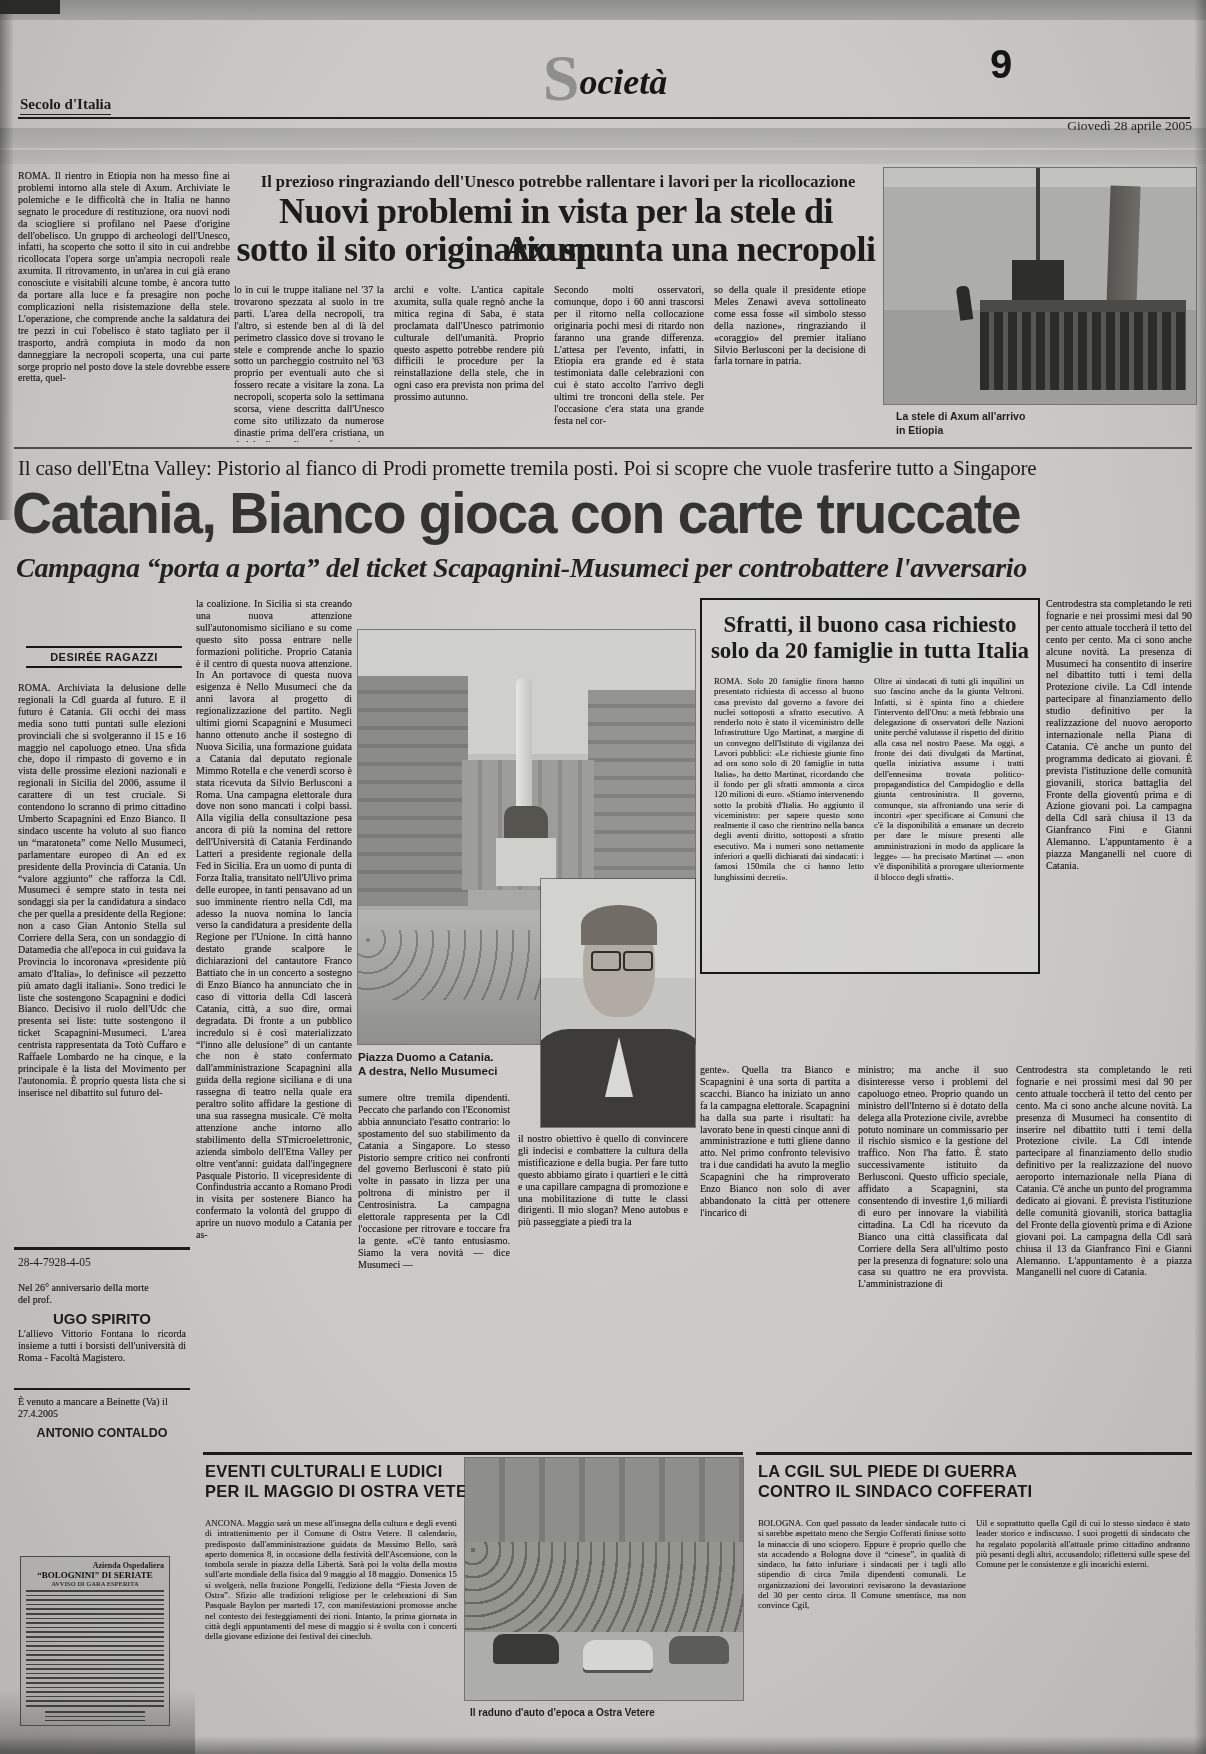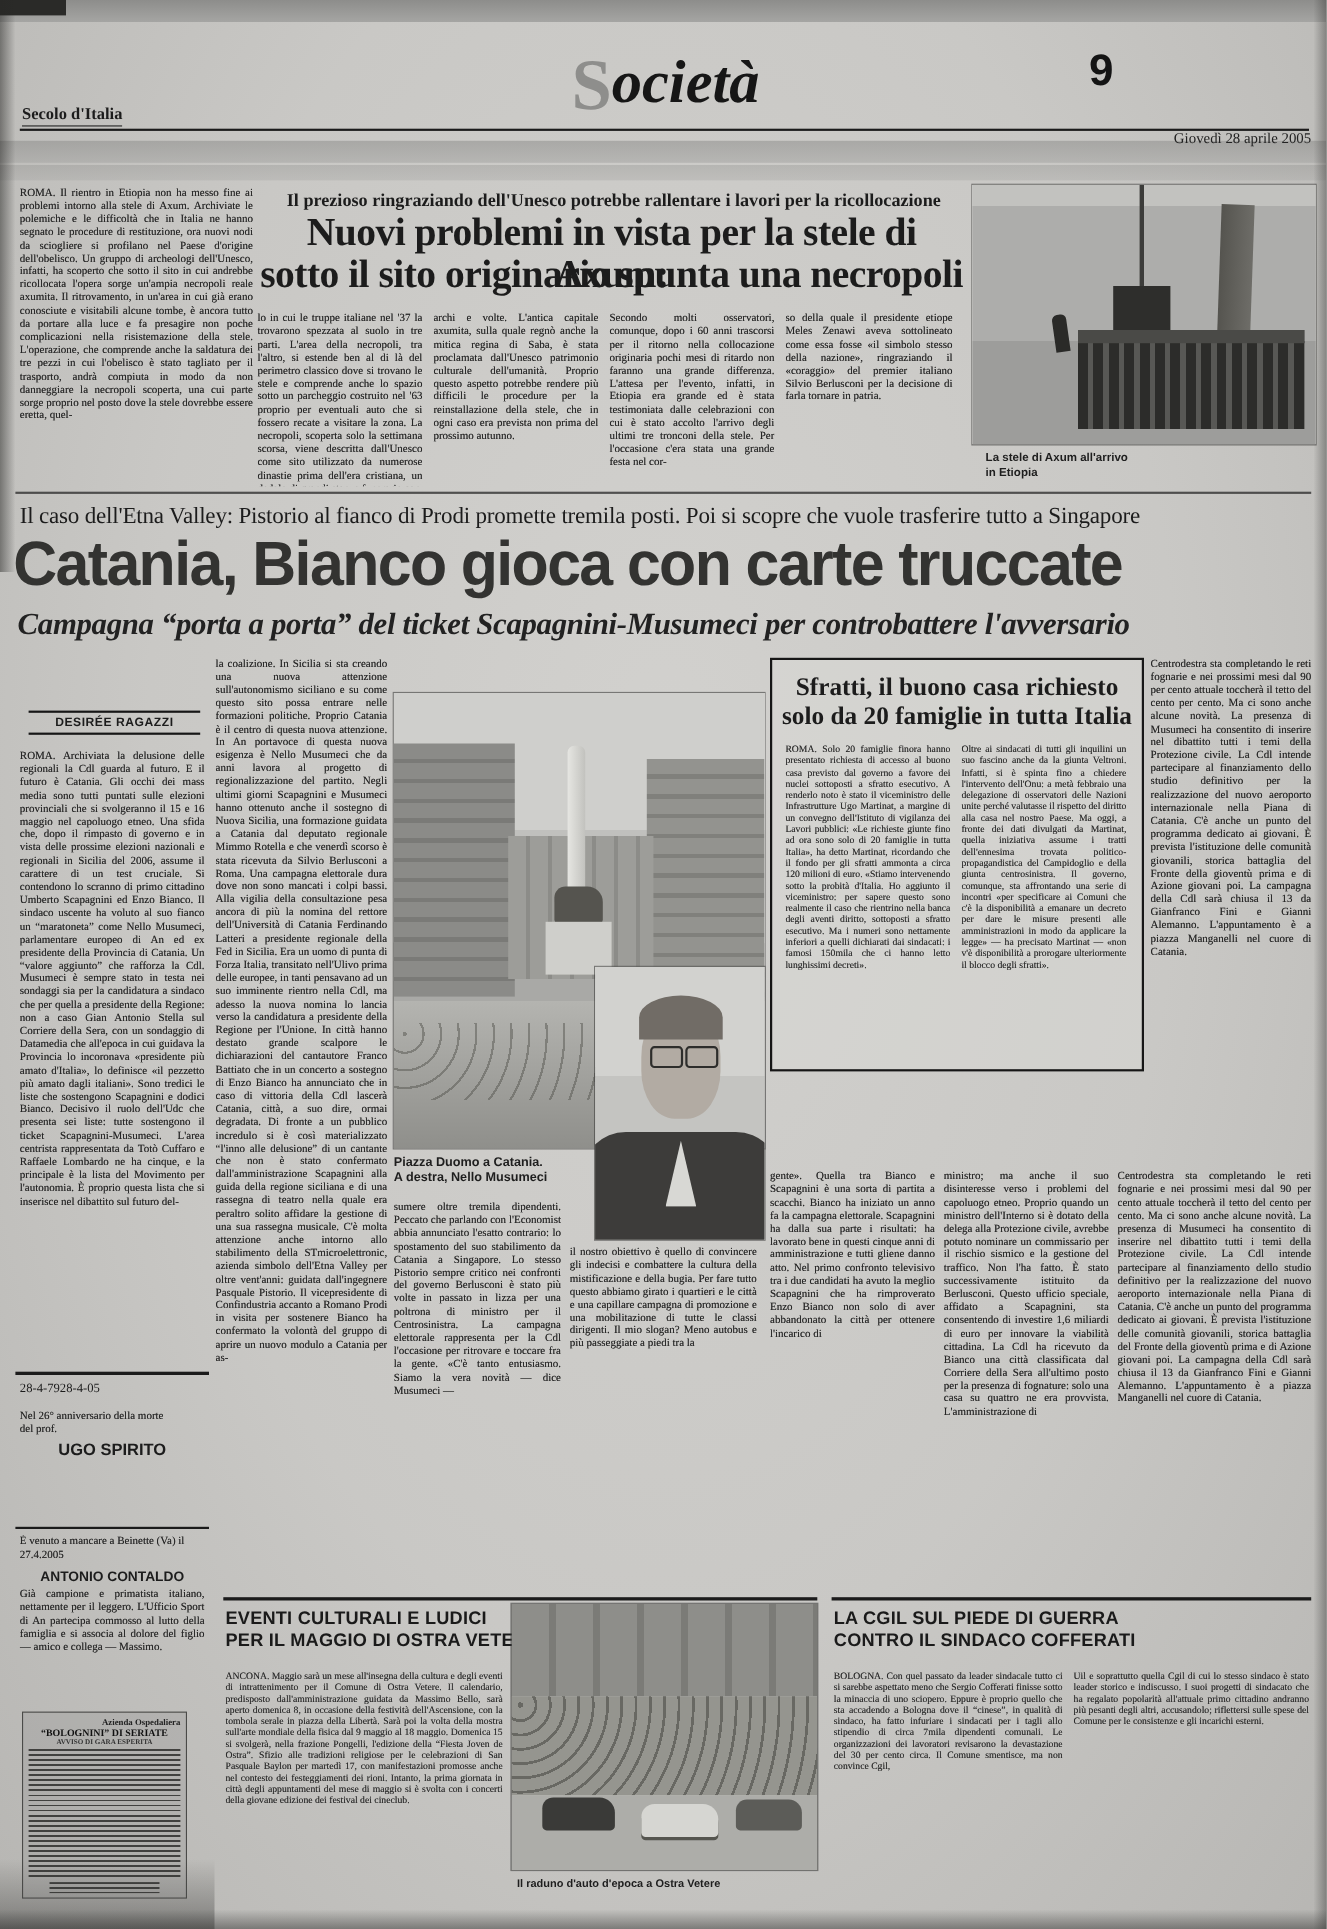--- a/index.html
+++ b/index.html
@@ -28,21 +28,21 @@
   <div class="abs band" style="left:0;top:0;width:1206px;height:20px;"></div>
   <div class="abs" style="left:0;top:0;width:60px;height:14px;background:#2a2a28;"></div>
   <div class="abs band" style="left:0;top:128px;width:1206px;height:20px;opacity:.55;"></div>
   <div class="abs band" style="left:0;top:150px;width:1206px;height:14px;opacity:.35;"></div>
   <div class="abs" style="left:1194px;top:0;width:12px;height:1754px;background:linear-gradient(90deg,rgba(0,0,0,0),rgba(60,60,58,.45));"></div>
   <div class="abs" style="left:0;top:1736px;width:1206px;height:18px;background:linear-gradient(180deg,rgba(0,0,0,0),rgba(50,50,48,.5));"></div>
   <div class="abs" style="left:0;top:1690px;width:195px;height:64px;background:linear-gradient(180deg,rgba(0,0,0,0),rgba(50,50,48,.45));"></div>
   <div class="abs" style="left:0;top:0;width:14px;height:520px;background:linear-gradient(90deg,rgba(40,40,38,.5),rgba(0,0,0,0));"></div>
 
   <div class="abs" style="left:380px;top:40px;width:450px;text-align:center;white-space:nowrap;">
-    <span style="font-size:66px;font-weight:bold;color:#8e8e8c;font-family:'Liberation Serif',serif;vertical-align:-6px;">S</span><span style="font-size:55px;font-weight:bold;font-style:italic;color:#161616;font-family:'Liberation Serif',serif;">ocietà</span>
+    <span style="font-size:66px;font-weight:bold;color:#8e8e8c;font-family:'Liberation Serif',serif;vertical-align:-6px;">S</span><span style="font-size:36px;font-weight:bold;font-style:italic;color:#161616;font-family:'Liberation Serif',serif;">ocietà</span>
   </div>
   <div class="abs" style="left:990px;top:42px;font-family:'Liberation Sans',sans-serif;font-weight:bold;font-size:40px;color:#141414;">9</div>
   <div class="abs" style="left:20px;top:96px;font-weight:bold;font-size:15px;border-bottom:1px solid #222;padding-bottom:1px;">Secolo d'Italia</div>
   <div class="abs rule" style="left:18px;top:117px;width:1172px;height:2px;"></div>
   <div class="abs" style="left:930px;top:118px;width:262px;text-align:right;font-size:13.5px;color:#222;">Giovedì 28 aprile 2005</div>
 
   <div class="abs smalltxt" style="left:18px;top:170px;width:212px;height:272px;">ROMA. Il rientro in Etiopia non ha messo fine ai problemi intorno alla stele di Axum. Archiviate le polemiche e le difficoltà che in Italia ne hanno segnato le procedure di restituzione, ora nuovi nodi da sciogliere si profilano nel Paese d'origine dell'obelisco. Un gruppo di archeologi dell'Unesco, infatti, ha scoperto che sotto il sito in cui andrebbe ricollocata l'opera sorge un'ampia necropoli reale axumita. Il ritrovamento, in un'area in cui già erano conosciute e visitabili alcune tombe, è ancora tutto da portare alla luce e fa presagire non poche complicazioni nella risistemazione della stele. L'operazione, che comprende anche la saldatura dei tre pezzi in cui l'obelisco è stato tagliato per il trasporto, andrà compiuta in modo da non danneggiare la necropoli scoperta, una cui parte sorge proprio nel posto dove la stele dovrebbe essere eretta, quel-</div>
 
   <div class="abs" style="left:234px;top:172px;width:648px;text-align:center;font-weight:bold;font-size:16.5px;">Il prezioso ringraziando dell'Unesco potrebbe rallentare i lavori per la ricollocazione</div>
   <div class="abs serifh" style="left:228px;top:192px;width:656px;text-align:center;font-size:36px;line-height:38px;letter-spacing:-.5px;">Nuovi problemi in vista per la stele di Axum:</div>
@@ -115,24 +115,24 @@
   <div class="abs smalltxt" style="left:1016px;top:1064px;width:176px;height:360px;">Centrodestra sta completando le reti fognarie e nei prossimi mesi dal 90 per cento attuale toccherà il tetto del cento per cento. Ma ci sono anche alcune novità. La presenza di Musumeci ha consentito di inserire nel dibattito tutti i temi della Protezione civile. La Cdl intende partecipare al finanziamento dello studio definitivo per la realizzazione del nuovo aeroporto internazionale nella Piana di Catania. C'è anche un punto del programma dedicato ai giovani. È prevista l'istituzione delle comunità giovanili, storica battaglia del Fronte della gioventù prima e di Azione giovani poi. La campagna della Cdl sarà chiusa il 13 da Gianfranco Fini e Gianni Alemanno. L'appuntamento è a piazza Manganelli nel cuore di Catania.</div>
 
   <div class="abs rule" style="left:14px;top:1247px;width:176px;height:3px;"></div>
   <div class="abs" style="left:18px;top:1256px;width:168px;display:flex;font-size:11.5px;">
     <span>28-4-79</span>
     <span>28-4-05</span>
   </div>
   <div class="abs smalltxt" style="left:18px;top:1282px;width:168px;height:13px;text-align:left;">Nel 26° anniversario della morte</div>
   <div class="abs smalltxt" style="left:18px;top:1294px;width:168px;height:13px;text-align:left;">del prof.</div>
   <div class="abs" style="left:18px;top:1310px;width:168px;text-align:center;font-family:'Liberation Sans',sans-serif;font-weight:bold;font-size:15px;">UGO SPIRITO</div>
+  <div class="abs smalltxt" style="left:18px;top:1328px;width:168px;height:52px;">L'allievo Vittorio Fontana lo ricorda insieme a tutti i borsisti dell'università di Roma - Facoltà Magistero.</div>
   <div class="abs rule" style="left:14px;top:1388px;width:176px;height:2px;"></div>
   <div class="abs smalltxt" style="left:18px;top:1396px;width:168px;height:26px;text-align:left;">È venuto a mancare a Beinette (Va) il 27.4.2005</div>
   <div class="abs" style="left:18px;top:1426px;width:168px;text-align:center;font-family:'Liberation Sans',sans-serif;font-weight:bold;font-size:12.5px;">ANTONIO CONTALDO</div>
-  <div class="abs smalltxt" style="left:18px;top:1444px;width:168px;height:100px;">Già campione e primatista italiano, nettamente per il leggero. L'Ufficio Sport di An partecipa commosso al lutto della famiglia e si associa al dolore del figlio — amico e collega — Massimo.</div>
 
   <div class="abs" style="left:20px;top:1556px;width:150px;height:170px;border:1px solid #4a4a48;background:rgba(140,140,138,.25);padding:4px 5px;box-sizing:border-box;">
     <div style="text-align:right;font-size:8px;font-weight:bold;color:#222;">Azienda Ospedaliera</div>
     <div style="text-align:center;font-size:9px;font-weight:bold;color:#111;">“BOLOGNINI” DI SERIATE</div>
     <div style="text-align:center;font-size:6.5px;font-weight:bold;color:#333;margin-bottom:3px;">AVVISO DI GARA ESPERITA</div>
     <div class="dense" style="width:138px;height:118px;"></div>
     <div class="dense" style="width:100px;height:10px;margin:3px auto 0;"></div>
   </div>
 
   <div class="abs rule" style="left:203px;top:1452px;width:540px;height:3px;"></div>

